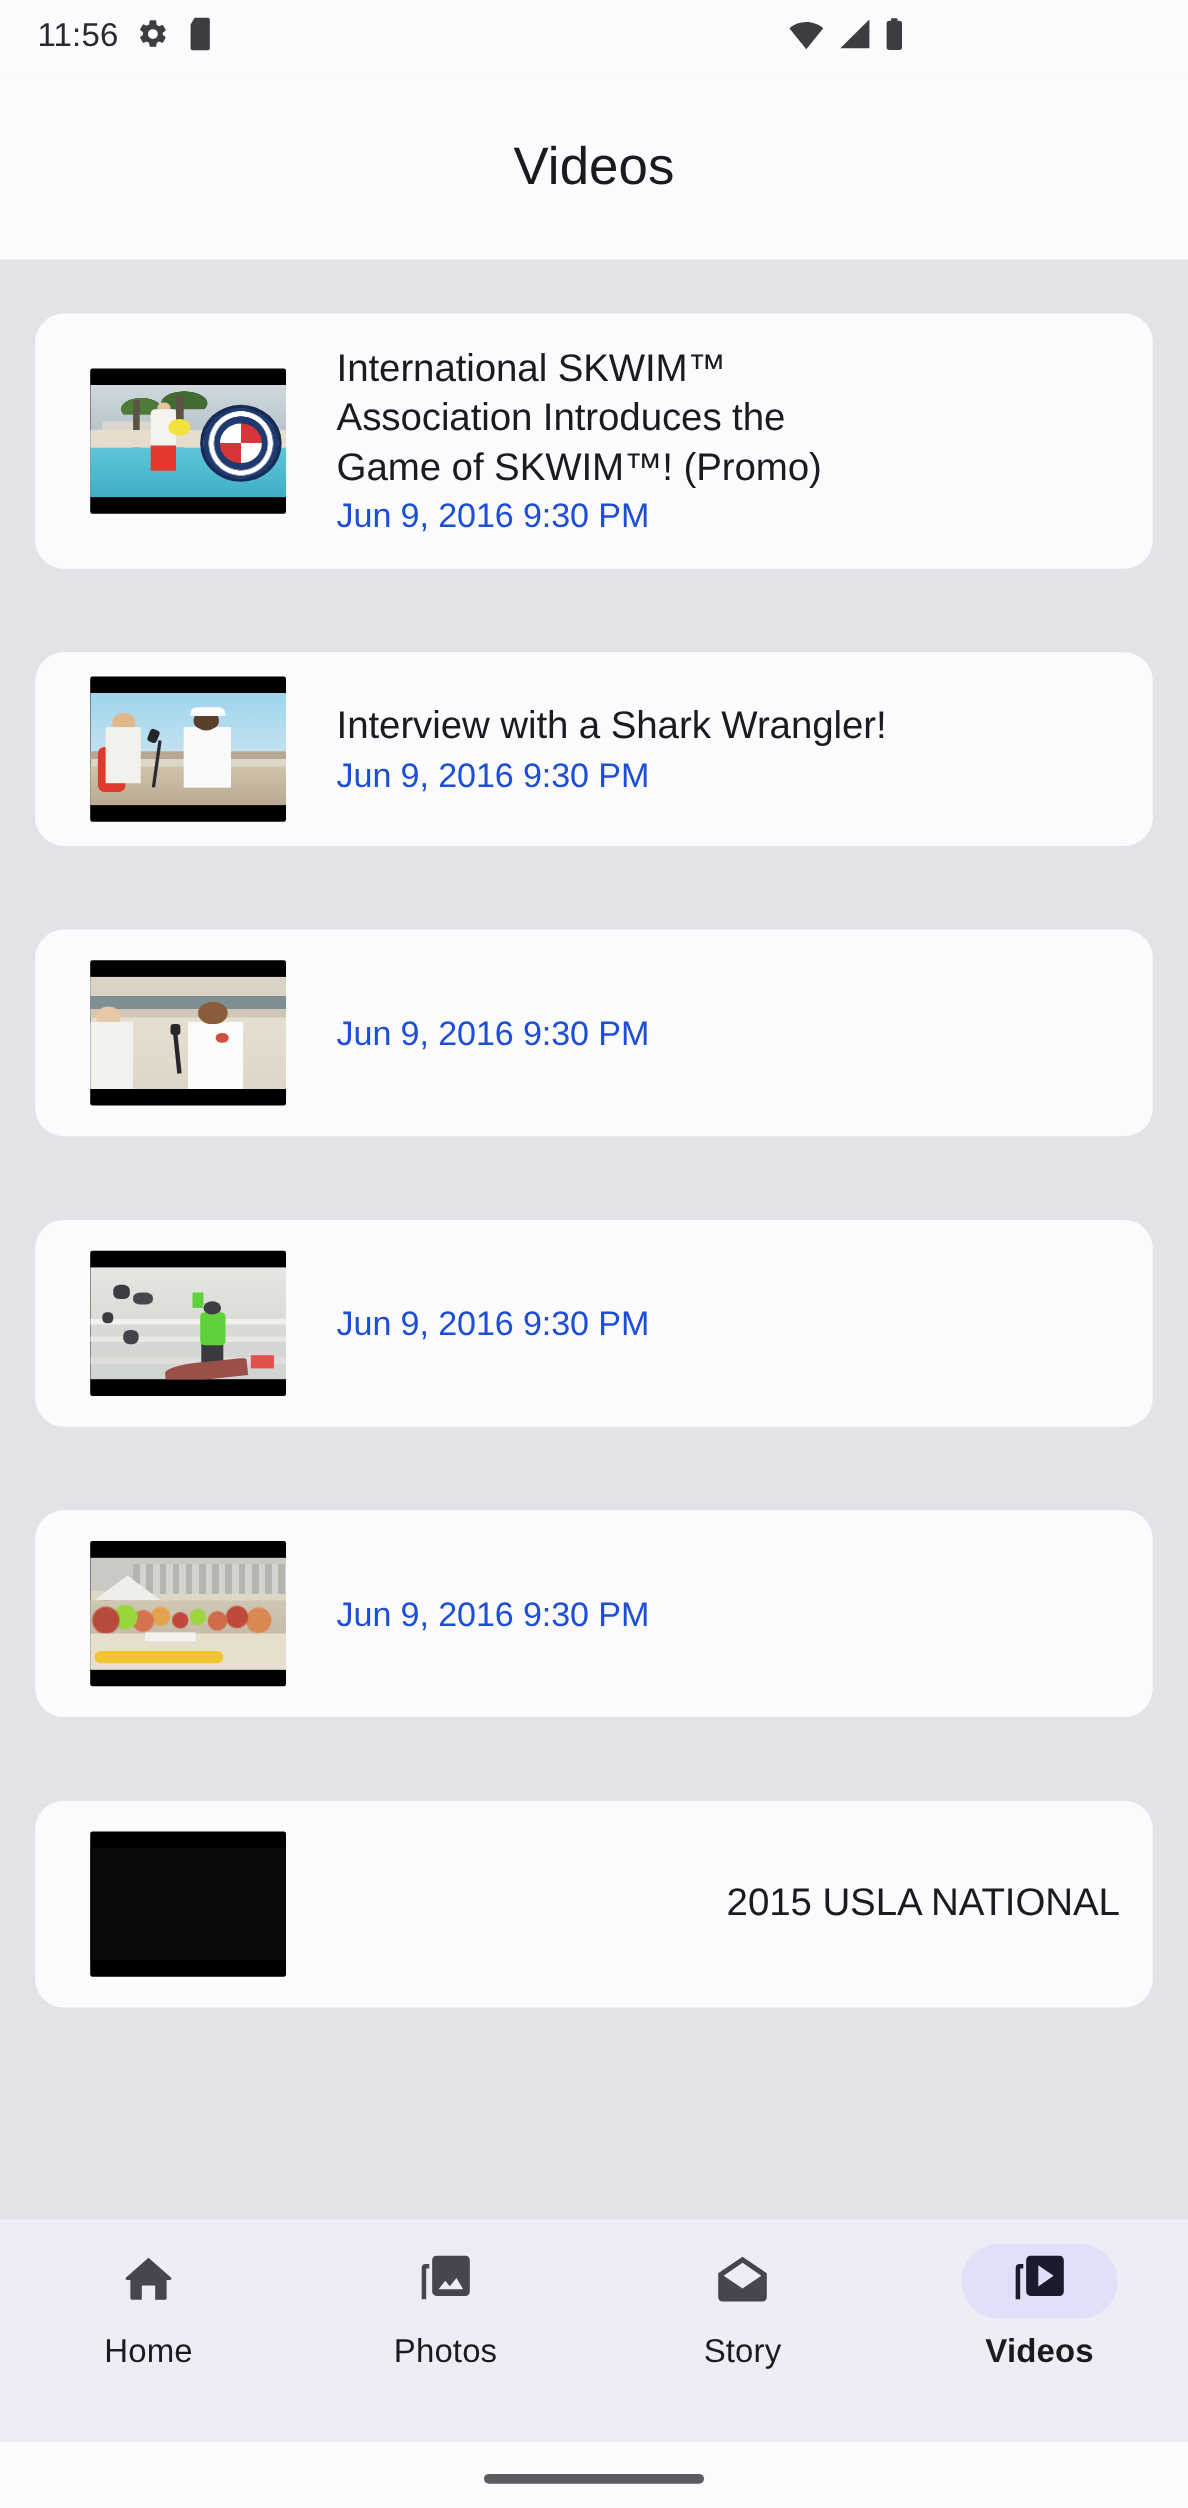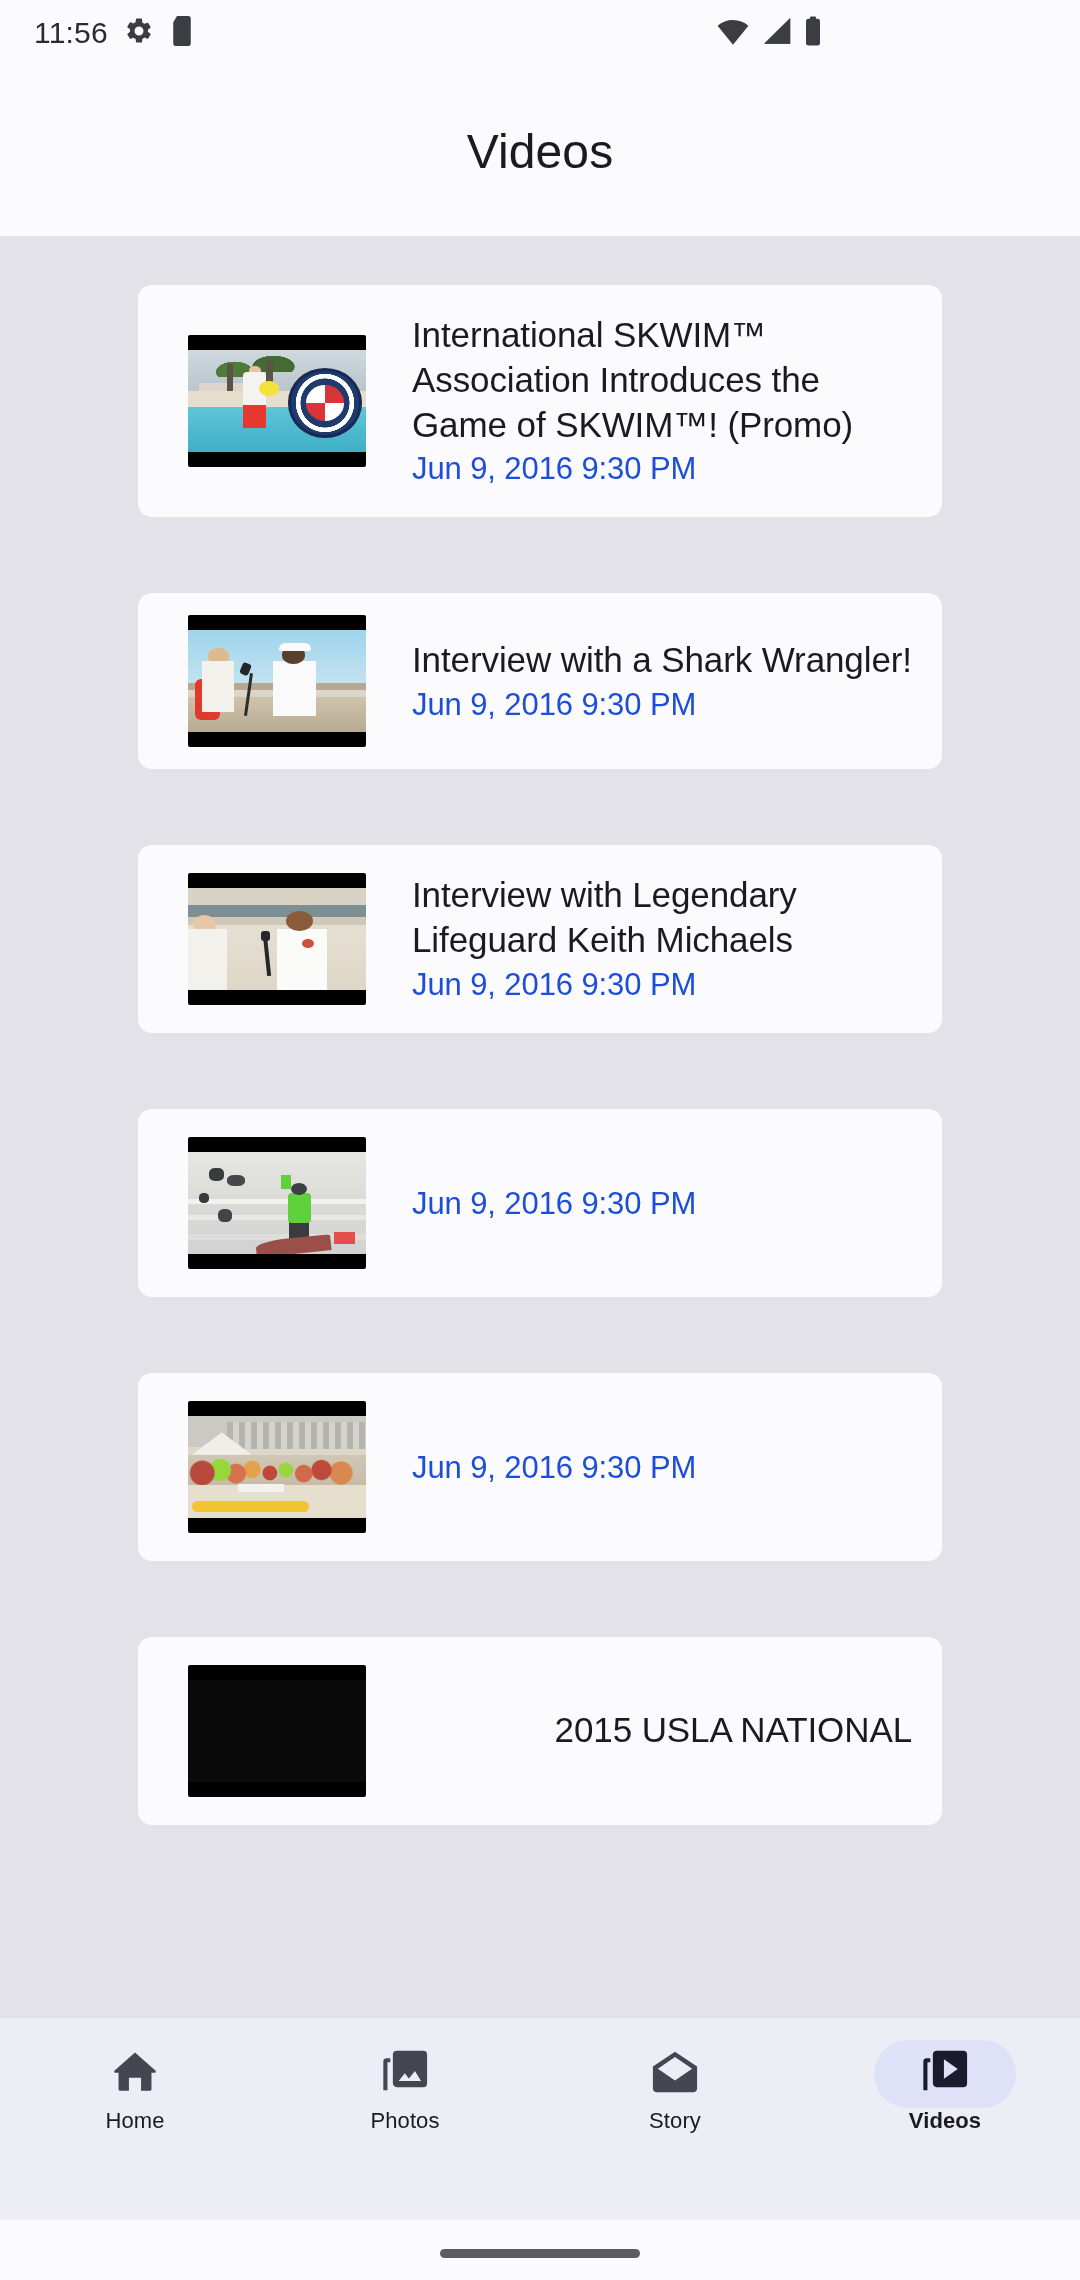--- a/index.html
+++ b/index.html
@@ -31,22 +31,22 @@
 
   
   .listarea{
     position:absolute; top:236px; left:0; width:1080px; height:1782px;
     background:#E3E2E9; overflow:hidden;
   }
   .list-inner{ position:relative; padding:49px 0 0 0; }
 
   .card{
     position:relative;
-    width:804px; margin:0 auto 76px auto;
-    background:#FBFAFD; border-radius:14px;
+    width:1016px; margin:0 auto 76px auto;
+    background:#FBFAFD; border-radius:26px;
     display:flex; align-items:center;
     padding:28px 30px 28px 50px;
     min-height:160px;
   }
   .card.tight{ padding-top:22px; padding-bottom:22px; }
 
   .thumb{
     flex:0 0 auto; width:178px; height:132px;
     background:#000; border-radius:2px;
     position:relative; overflow:hidden; margin-right:46px;
@@ -73,21 +73,21 @@
   }
   .navitem{
     width:240px; display:flex; flex-direction:column; align-items:center; gap:0;
   }
   .pill{
     width:142px; height:68px; border-radius:34px;
     display:flex; align-items:center; justify-content:center;
     background:transparent;
   }
   .pill.active{ background:#DFE1F9; }
-  .navlabel{ margin-top:0; font-size:22px; color:#1B1B1F; letter-spacing:.1px; }
+  .navlabel{ margin-top:13px; font-size:30px; color:#1B1B1F; letter-spacing:.1px; }
   .navlabel.active{ font-weight:700; }
 
   
   .gesture-area{ position:absolute; left:0; bottom:0; width:1080px; height:60px; background:#FBFAFD; }
   .gesture-bar{
     position:absolute; left:50%; transform:translateX(-50%); bottom:22px;
     width:200px; height:9px; border-radius:5px; background:#5C5C63;
   }
 
   
@@ -290,22 +290,20 @@
             <div class="t3-m1head"></div>
               <div class="t3-m1body"></div>
             <div class="t3-m2body"></div>
               <div class="t3-m2head"></div>
             <div class="t3-logo"></div>
             <div class="t3-mic"></div>
               <div class="t3-mic2"></div>
           </div>
         </div>
         <div class="meta">
-          <div class="title">Interview with Legendary
-Lifeguard Keith Michaels</div>
           <div class="date">Jun 9, 2016 9:30 PM</div>
         </div>
       </div>
 
       <div class="card">
         <div class="thumb">
           <div class="frame">
             <div class="sky t4-bg"></div>
             <div class="t4-surf1"></div>
               <div class="t4-surf2"></div>

